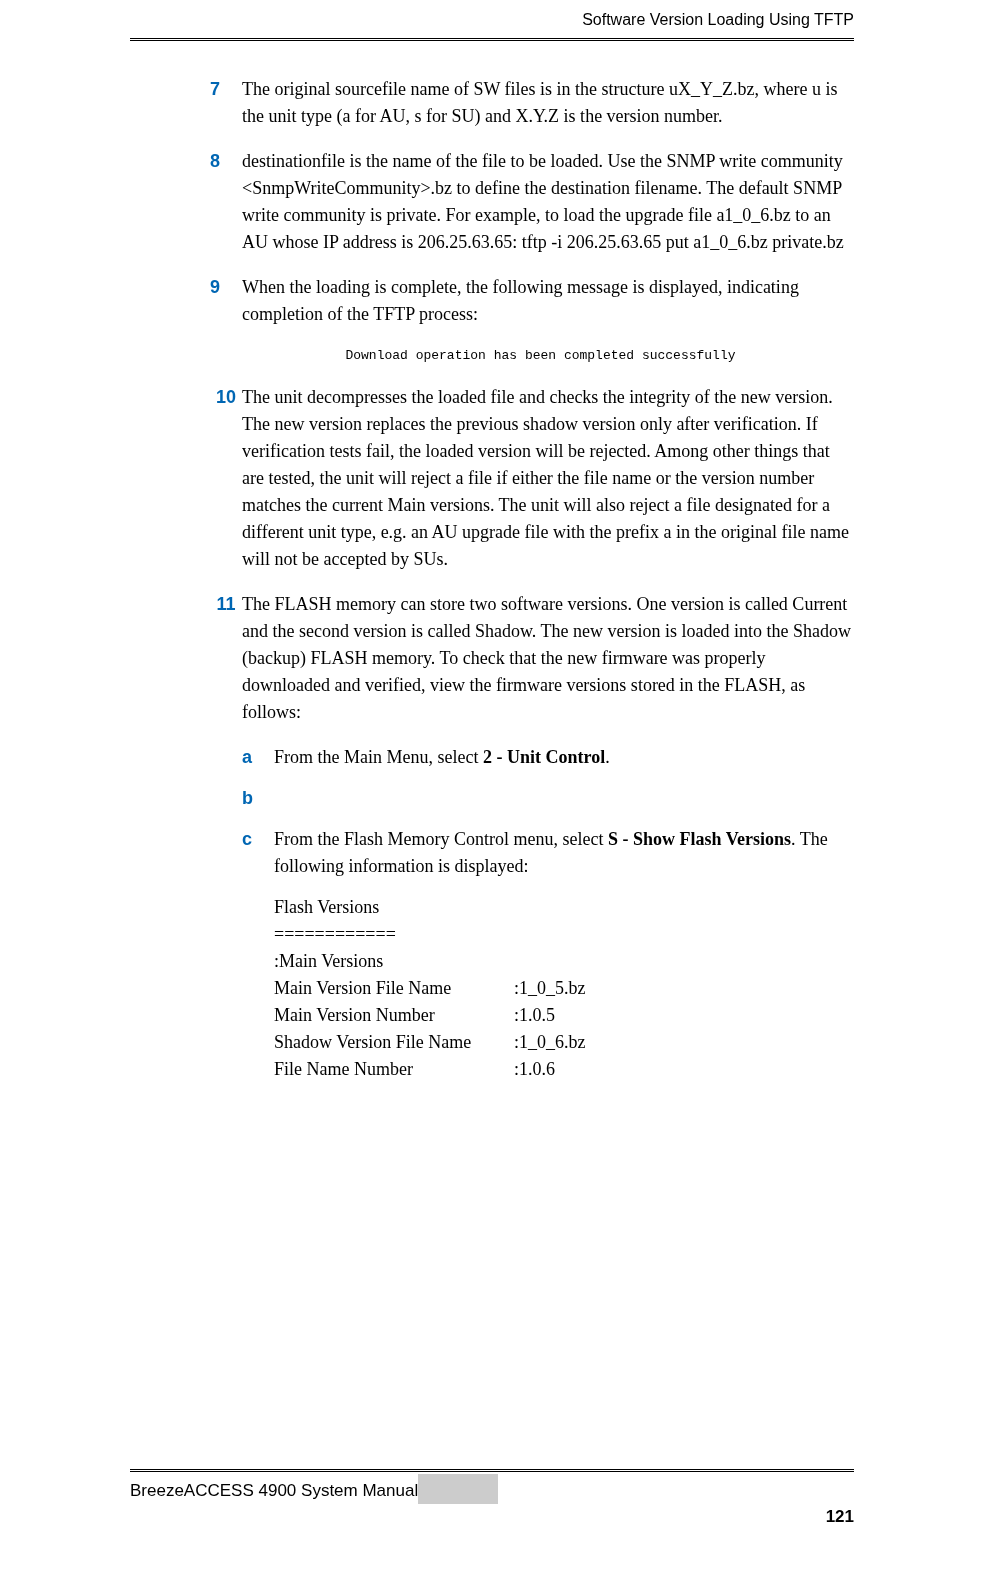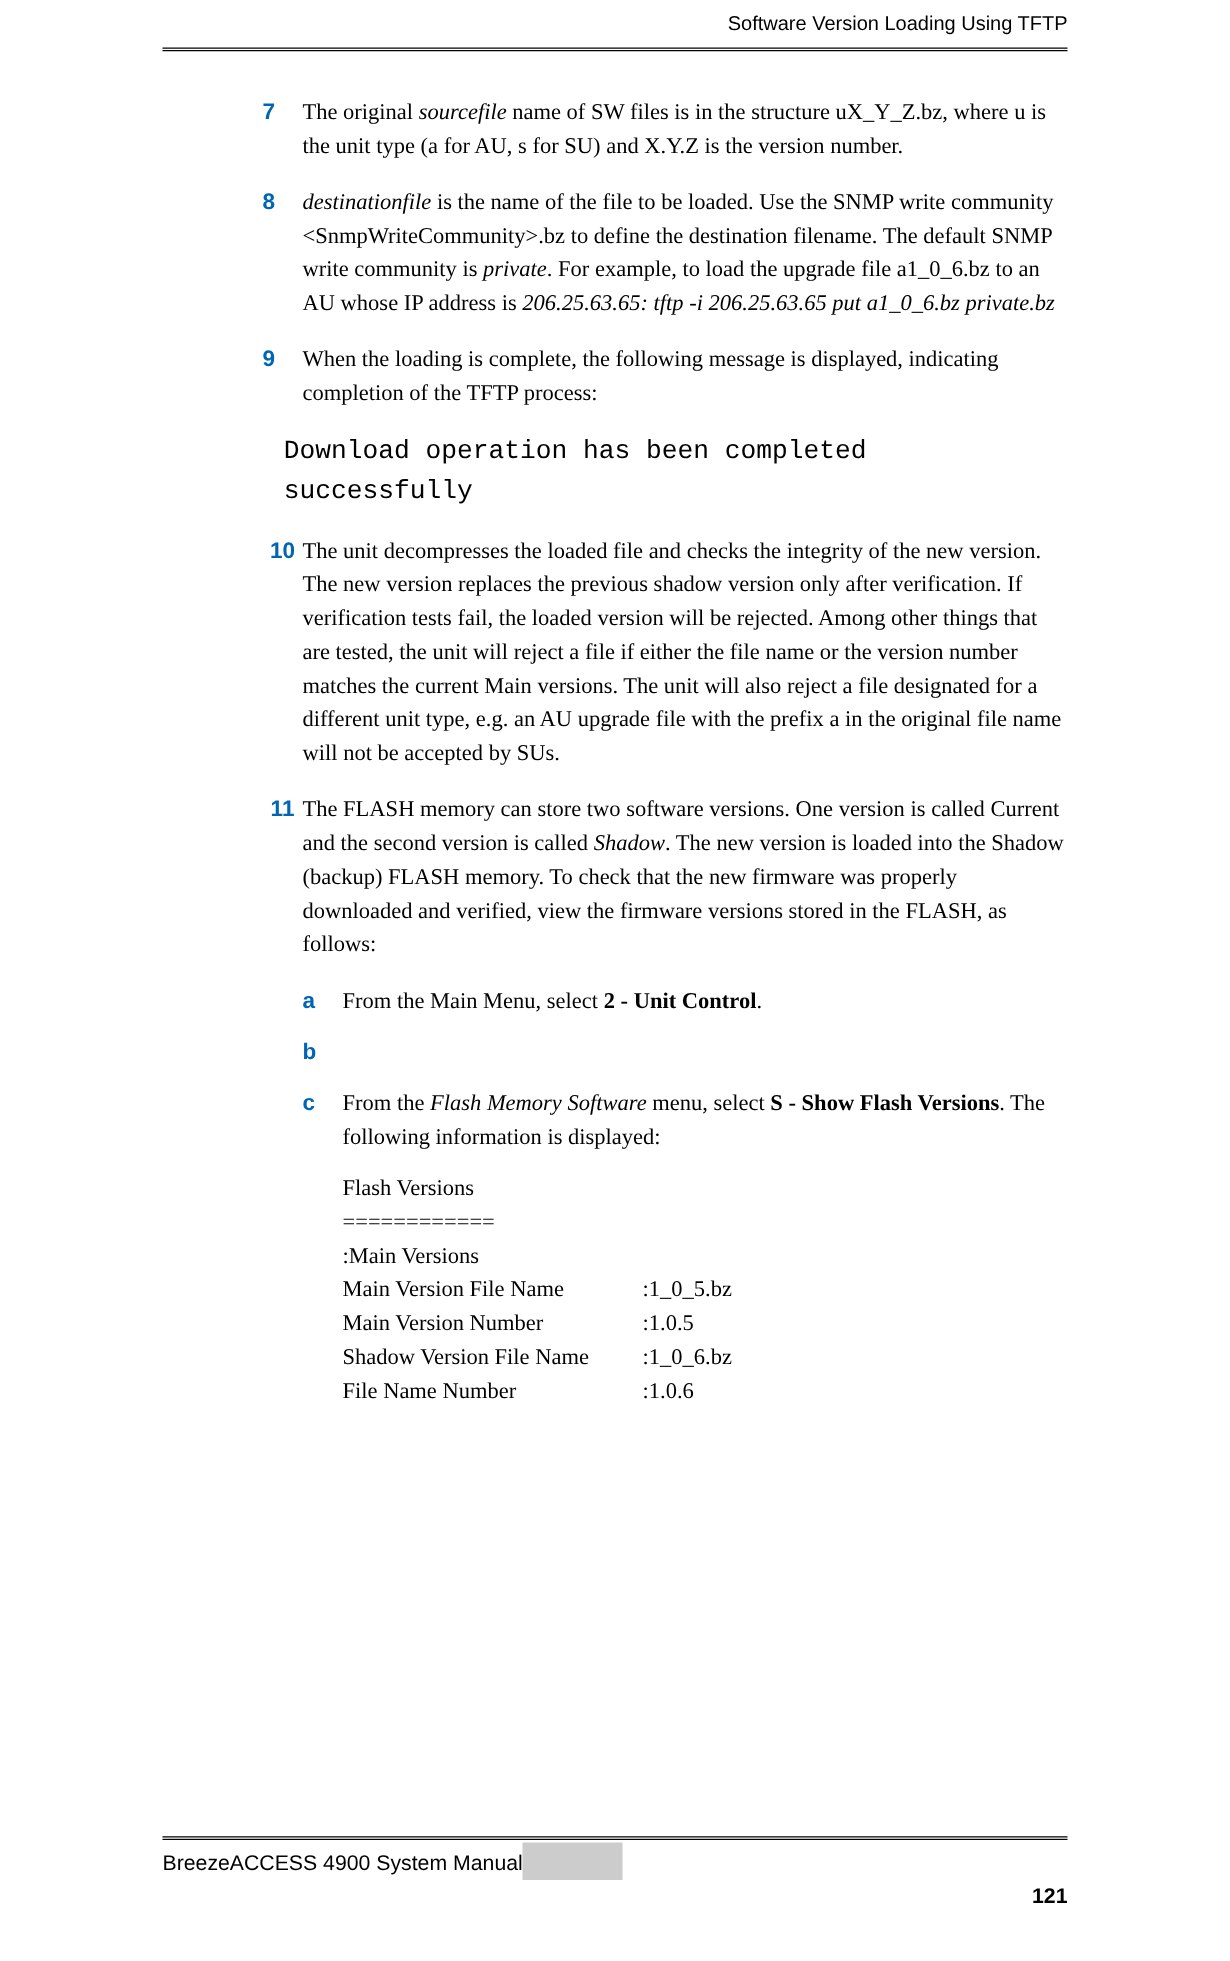--- a/index.html
+++ b/index.html
@@ -46,27 +46,27 @@
       flex-shrink: 0;
     }
     .num-wide {
       min-width: 32px;
       text-align: center;
     }
     .item-text {
       flex: 1;
     }
     .italic {
-      font-style: italic;
     }
     .mono {
       font-family: 'Courier New', monospace;
-      font-size: 21px;
+      font-size: 13px;
       margin-left: 17px;
       margin-bottom: 18px;
+      text-align: center;
     }
     .sub-list {
       margin-left: 32px;
     }
     .sub-item {
       display: flex;
       margin-bottom: 14px;
     }
     .sub-letter {
       color: #0066b3;
@@ -167,21 +167,21 @@
         <div>
           <span>From the Main Menu, select </span><span class="bold">2 - Unit Control</span><span>.</span>
         </div>
       </div>
       <div class="sub-item">
         <div class="sub-letter">b</div>
       </div>
       <div class="sub-item">
         <div class="sub-letter">c</div>
         <div>
-          <span>From the </span><span class="italic">Flash Memory Software</span><span> menu, select </span><span class="bold">S - Show Flash Versions</span><span>. The following information is displayed:</span>
+          <span>From the </span><span class="italic">Flash Memory Control</span><span> menu, select </span><span class="bold">S - Show Flash Versions</span><span>. The following information is displayed:</span>
         </div>
       </div>
     </div>
 
     <div class="flash-block">
       <div>Flash Versions</div>
       <div>============</div>
       <div class="flash-row">
         <div>:Main Versions</div>
       </div>

